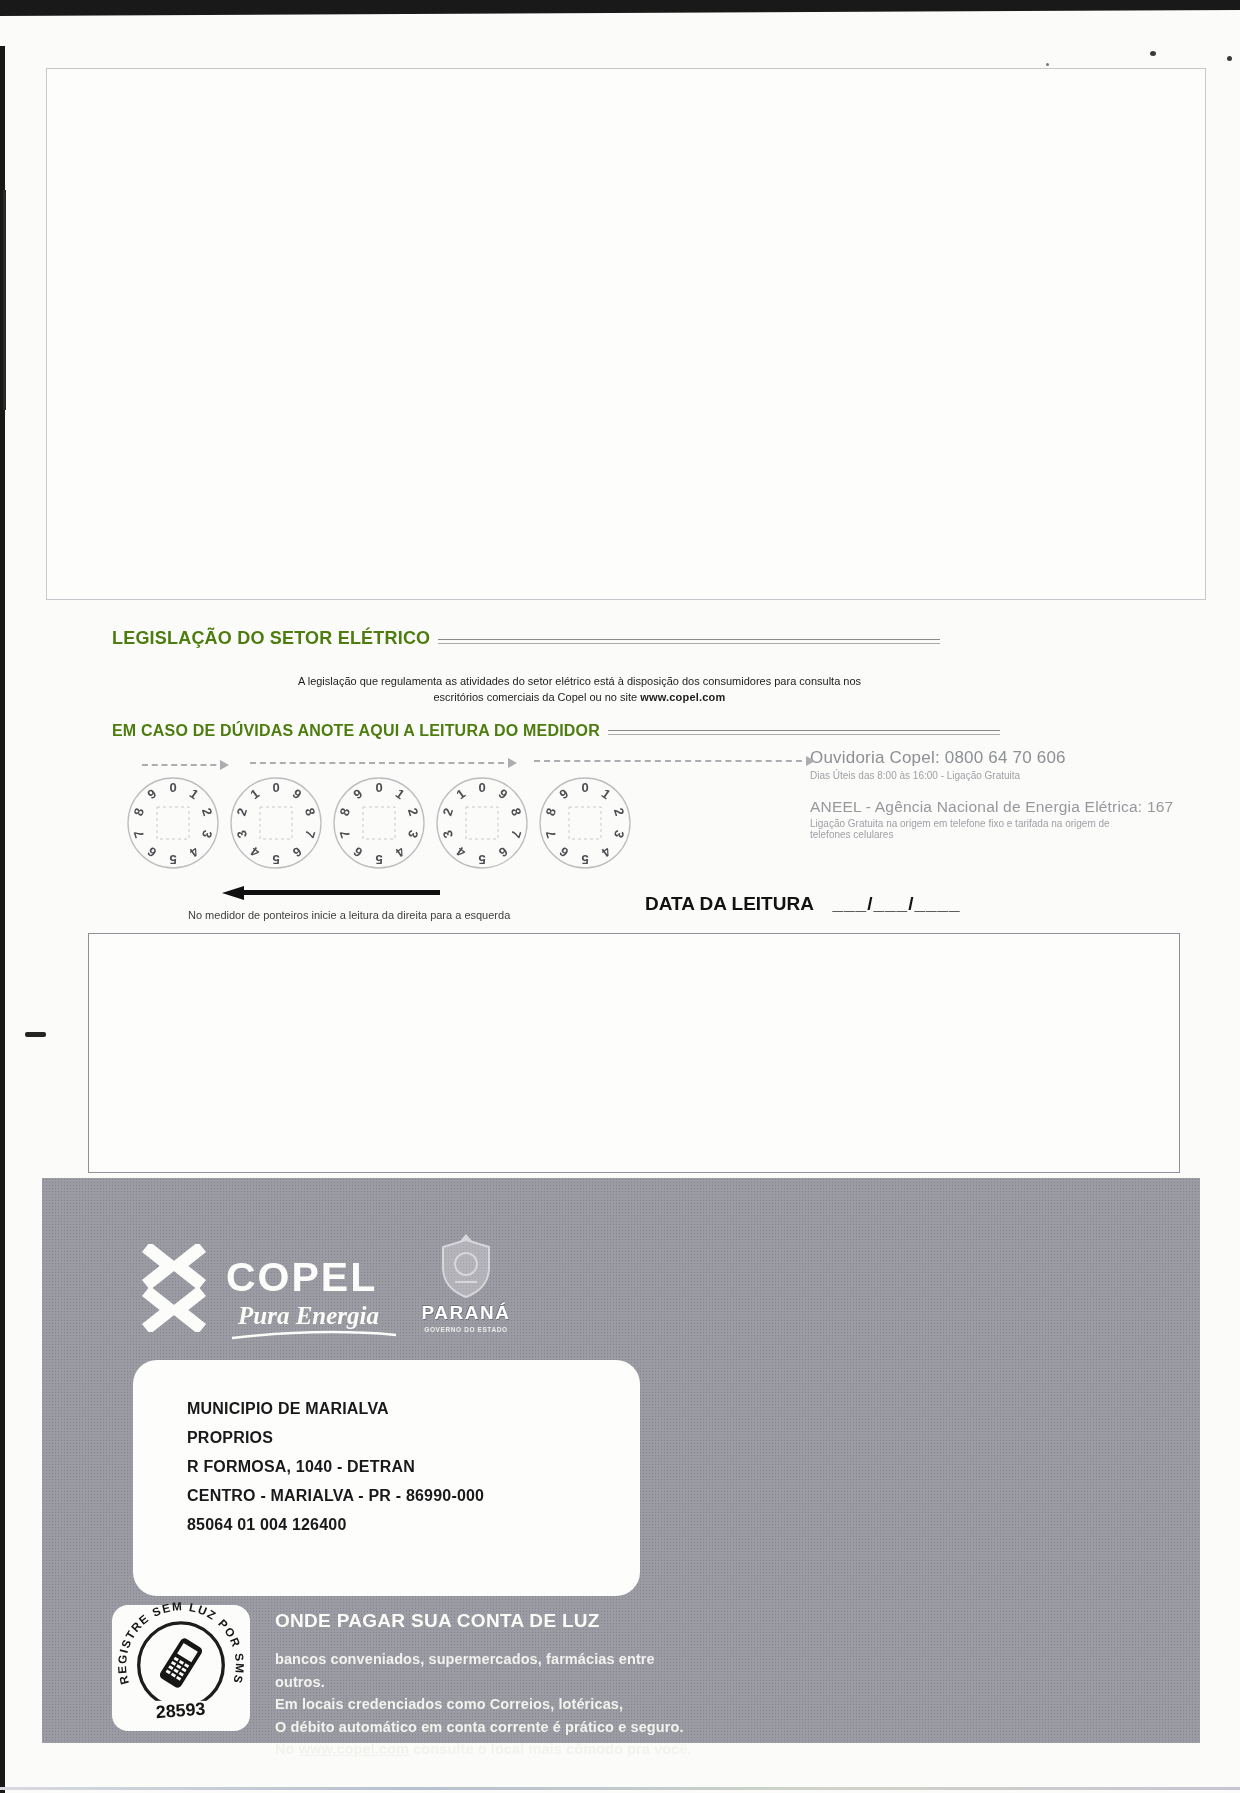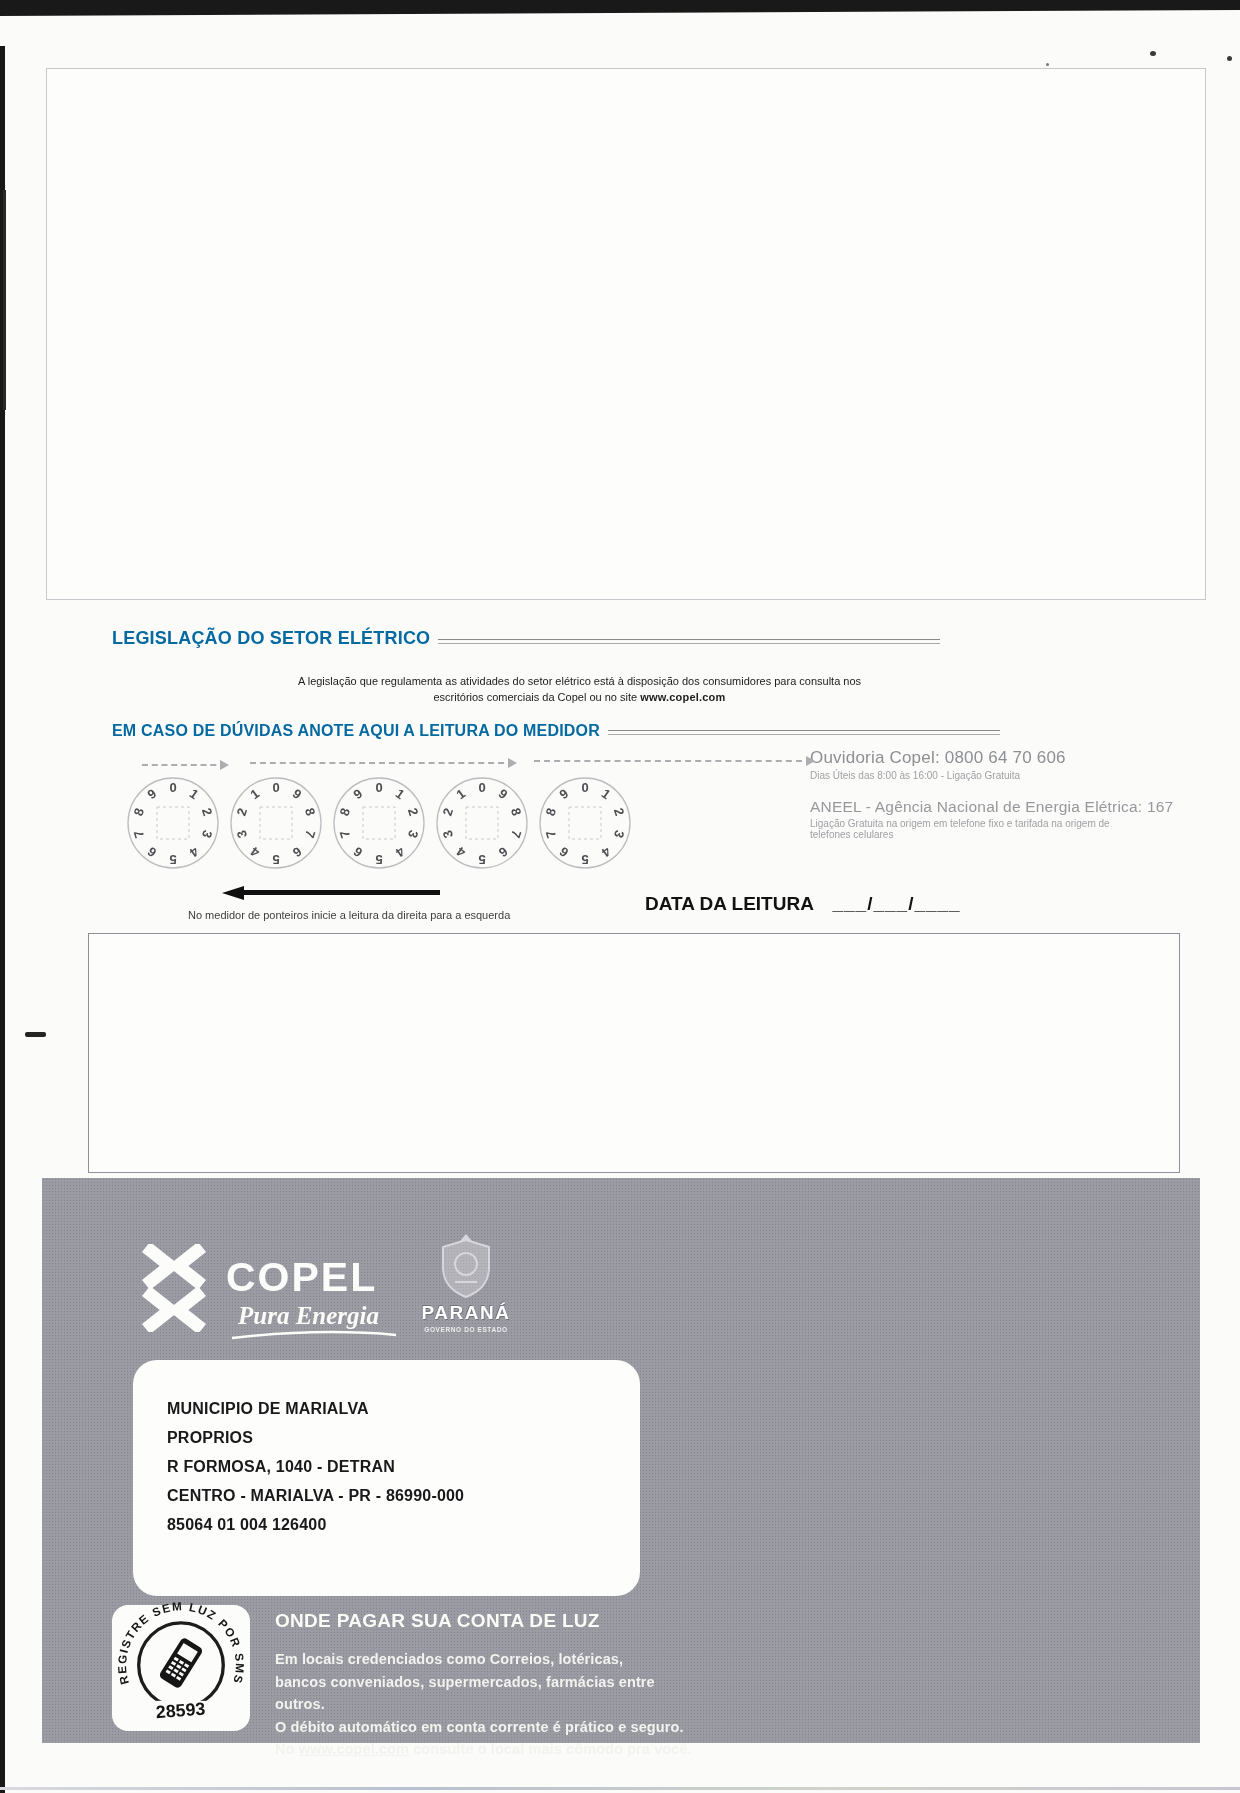--- a/index.html
+++ b/index.html
@@ -26,21 +26,21 @@
   
   .top-box { position:absolute; left:46px; top:68px; width:1158px; height:530px;
     background:#fdfdfb; border:1px solid #c8c8cc; }
   .mid-box { position:absolute; left:88px; top:933px; width:1090px; height:238px;
     background:#fdfdfc; border:1.5px solid #90909a; }
 
   
   .section { position:absolute; }
   .sec-legislation { left:112px; top:628px; width:828px; }
   .sec-title-row { display:flex; align-items:flex-end; }
-  .sec-title { font-weight:bold; font-size:18px; letter-spacing:.2px; color:#0369a1; white-space:nowrap; }
+  .sec-title { font-weight:bold; font-size:18px; letter-spacing:.2px; color:#4d7c0f; white-space:nowrap; }
   .sec-rule { flex:1; height:3px; border-top:1px solid #5a5a5a; border-bottom:1px solid #8a8a8a;
     opacity:.7; margin:0 0 5px 8px; }
   .paragraph { margin-top:25px; width:935px; font-size:11px; line-height:1.42; color:#1c1c1c;text-align:center; }
   .paragraph b { letter-spacing:.2px; }
 
   .sec-meter { left:112px; top:722px; width:888px; }
   .sec-meter .sec-title { font-size:16px; }
 
   
   .contacts { position:absolute; left:810px; top:748px; width:425px; }
@@ -81,21 +81,21 @@
   .copel-swoosh { position:absolute; left:188px; top:150px; }
 
   .parana-block { position:absolute; left:366px; top:54px; width:116px; text-align:center; }
   .parana-coat { display:block; margin:0 auto; }
   .parana-title { font-size:19px; font-weight:bold; color:#ffffff; letter-spacing:1.5px;
     text-shadow:0.7px 0.7px 0 #72727c, -0.7px -0.7px 0 #72727c; margin-top:2px; }
   .parana-sub { font-size:6.5px; font-weight:bold; color:#eeeeec; letter-spacing:.6px; margin-top:2px; }
 
   .address-window { position:absolute; left:91px; top:182px; width:507px; height:236px;
     background:#fdfdfb; border-radius:24px; }
-  .address-text { padding:34px 0 0 34px; font-size:16px; font-weight:bold; color:#19191b;
+  .address-text { padding:34px 0 0 54px; font-size:16px; font-weight:bold; color:#19191b;
     line-height:29px; letter-spacing:.2px; }
 
   .sms-stamp { position:absolute; left:70px; top:427px; width:138px; height:126px;
     background:#fcfcfa; border-radius:16px; }
 
   .pay-block { position:absolute; left:233px; top:432px; width:420px; }
   .pay-title { font-size:19px; font-weight:bold; color:#fafaf7; letter-spacing:.3px; margin-bottom:16px; }
   .pay-line { font-size:14.5px; font-weight:bold; color:#f2f2ee; line-height:22.5px; letter-spacing:.1px; }
   .pay-link { text-decoration:underline; }
 </style>
@@ -297,22 +297,22 @@
               <rect x="3.5" y="11.5" width="4" height="2.6"></rect>
           </g>
         </g>
         <rect x="38" y="86" width="48" height="17" fill="#fcfcfa"></rect>
         <text x="62" y="100" text-anchor="middle" font-size="16" font-weight="bold" fill="#141414" font-family="Liberation Sans, sans-serif" transform="rotate(-4 62 100)">28593</text>
       </svg>
     </div>
 
     <div class="pay-block">
       <div class="pay-title">ONDE PAGAR SUA CONTA DE LUZ</div>
+      <div class="pay-line">bancos conveniados, supermercados, farmácias entre outros.</div>
       <div class="pay-line">Em locais credenciados como Correios, lotéricas,</div>
-      <div class="pay-line">bancos conveniados, supermercados, farmácias entre outros.</div>
       <div class="pay-line">O débito automático em conta corrente é prático e seguro.</div>
       <div class="pay-line">
         <span>No </span><span class="pay-link">www.copel.com</span><span> consulte o local mais cômodo pra você.</span>
       </div>
     </div>
   </div>
 
 </div>
 
 </body></html>

